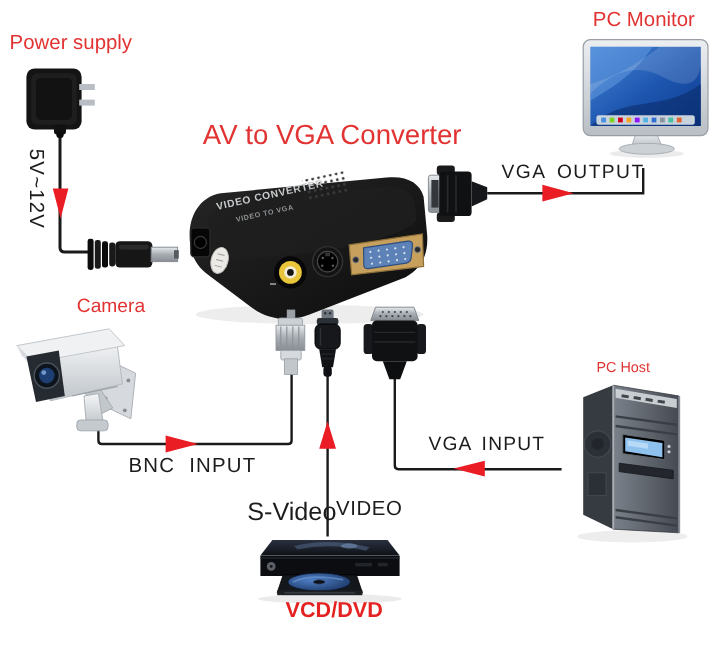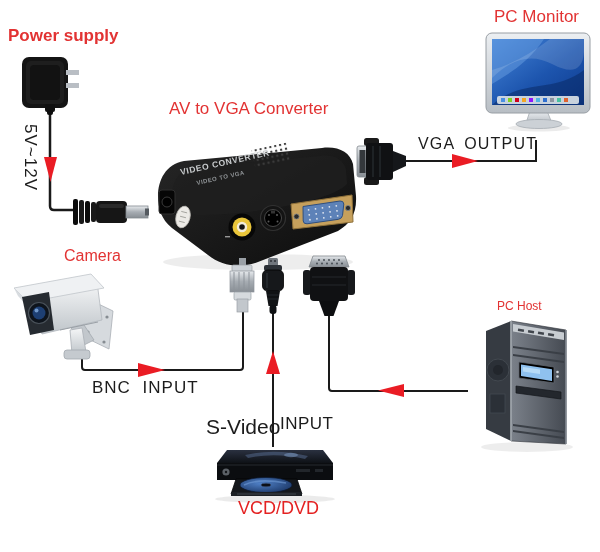--- a/index.html
+++ b/index.html
@@ -4,30 +4,30 @@
 <style>
   html,body{margin:0;padding:0;background:#ffffff;}
   #canvas{
     position:relative;width:600px;height:552px;background:#ffffff;overflow:hidden;
     font-family:"Liberation Sans", sans-serif;
   }
   .lbl{position:absolute;white-space:nowrap;line-height:1.1;}
   .red{color:#e23333;}
   .blk{color:#1c1c1c;}
   #svg-scene{position:absolute;left:0;top:0;}
-  .lbl-power{left:8px;top:27px;font-size:17px;font-weight:bold;}
+  .lbl-power{left:8px;top:27px;font-size:17px;}
   .lbl-voltage{left:20px;top:124px;font-size:17px;letter-spacing:1px;writing-mode:vertical-rl;}
-  .lbl-title{left:169px;top:100px;font-size:17px;}
+  .lbl-title{left:169px;top:100px;font-size:23px;}
   .lbl-monitor{left:494px;top:8px;font-size:17px;}
   .lbl-vgaout{left:418px;top:135px;font-size:16px;letter-spacing:1.2px;word-spacing:4px;}
   .lbl-camera{left:64px;top:247px;font-size:16px;text-align:right;}
-  .lbl-bnc{left:92px;top:379px;font-size:17px;letter-spacing:1px;word-spacing:6px;}
+  .lbl-bnc{left:107px;top:379px;font-size:17px;letter-spacing:1px;word-spacing:6px;}
   .lbl-svideo{left:206px;top:415px;font-size:21px;}
   .lbl-svinput{left:280px;top:415px;font-size:17px;letter-spacing:.5px;}
-  .lbl-vcd{left:238px;top:499px;font-size:18px;font-weight:normal;color:#e42222;}
+  .lbl-vcd{left:238px;top:499px;font-size:18px;font-weight:bold;color:#e42222;}
   .lbl-pchost{left:497px;top:300px;font-size:12px;}
   .lbl-vgain{left:357px;top:362px;font-size:16px;letter-spacing:1px;word-spacing:3px;}
   .lbl-pass{left:359px;top:399px;font-size:16px;letter-spacing:.5px;}
 </style>
 </head>
 <body>
 
 <div id="canvas">
 
   <svg id="svg-scene" width="600" height="552" viewBox="0 0 600 552">
@@ -324,17 +324,18 @@
   </svg>
 
   <div class="lbl red lbl-power">Power supply</div>
   <div class="lbl blk lbl-voltage">5V~12V</div>
   <div class="lbl red lbl-title">AV to VGA Converter</div>
   <div class="lbl red lbl-monitor">PC Monitor</div>
   <div class="lbl blk lbl-vgaout">VGA OUTPUT</div>
   <div class="lbl red lbl-camera">Camera</div>
   <div class="lbl blk lbl-bnc">BNC INPUT</div>
   <div class="lbl blk lbl-svideo">S-Video</div>
-  <div class="lbl blk lbl-svinput">INPUT</div>
+  <div class="lbl blk lbl-svinput">VIDEO</div>
   <div class="lbl lbl-vcd">VCD/DVD</div>
   <div class="lbl red lbl-pchost">PC Host</div>
+  <div class="lbl blk lbl-vgain">VGA INPUT</div>
 
 </div>
 
 </body></html>

